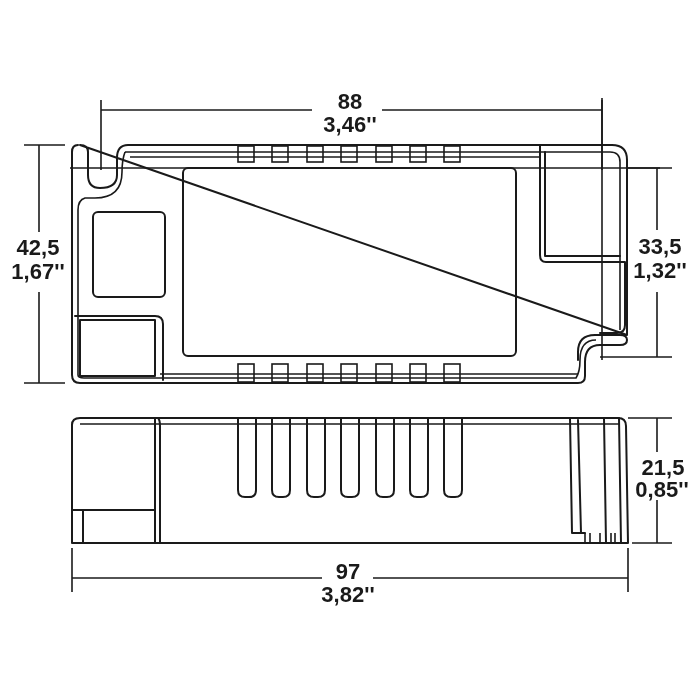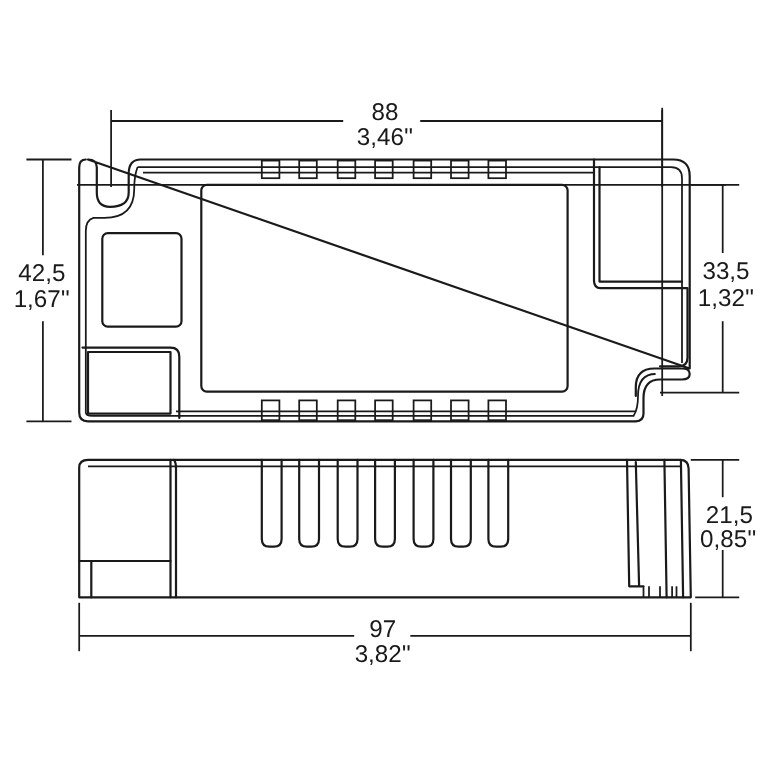--- a/index.html
+++ b/index.html
@@ -1,17 +1,17 @@
 <!DOCTYPE html>
 <html><head>
   <meta charset="utf-8">
   <style>
     html, body { margin: 0; padding: 0; background: #ffffff; }
     body { width: 700px; height: 700px; overflow: hidden; }
-    #drawing { position: absolute; left: 0; top: 0; width: 700px; height: 612px; }
+    #drawing { position: absolute; left: 0; top: 0; width: 700px; height: 612px; font-weight: bold; }
     svg text {
       font-family: "Liberation Sans", "DejaVu Sans", sans-serif;
       fill: #1a1a1a;
       font-stretch: condensed;
     }
     .dim-text { font-size: 22px; }
     .ln { stroke: #1a1a1a; fill: none; stroke-width: 2; stroke-linejoin: round; stroke-linecap: round; }
     .thin { stroke: #1a1a1a; fill: none; stroke-width: 1.6; }
     .dimln { stroke: #1a1a1a; fill: none; stroke-width: 1.6; }
   </style>

